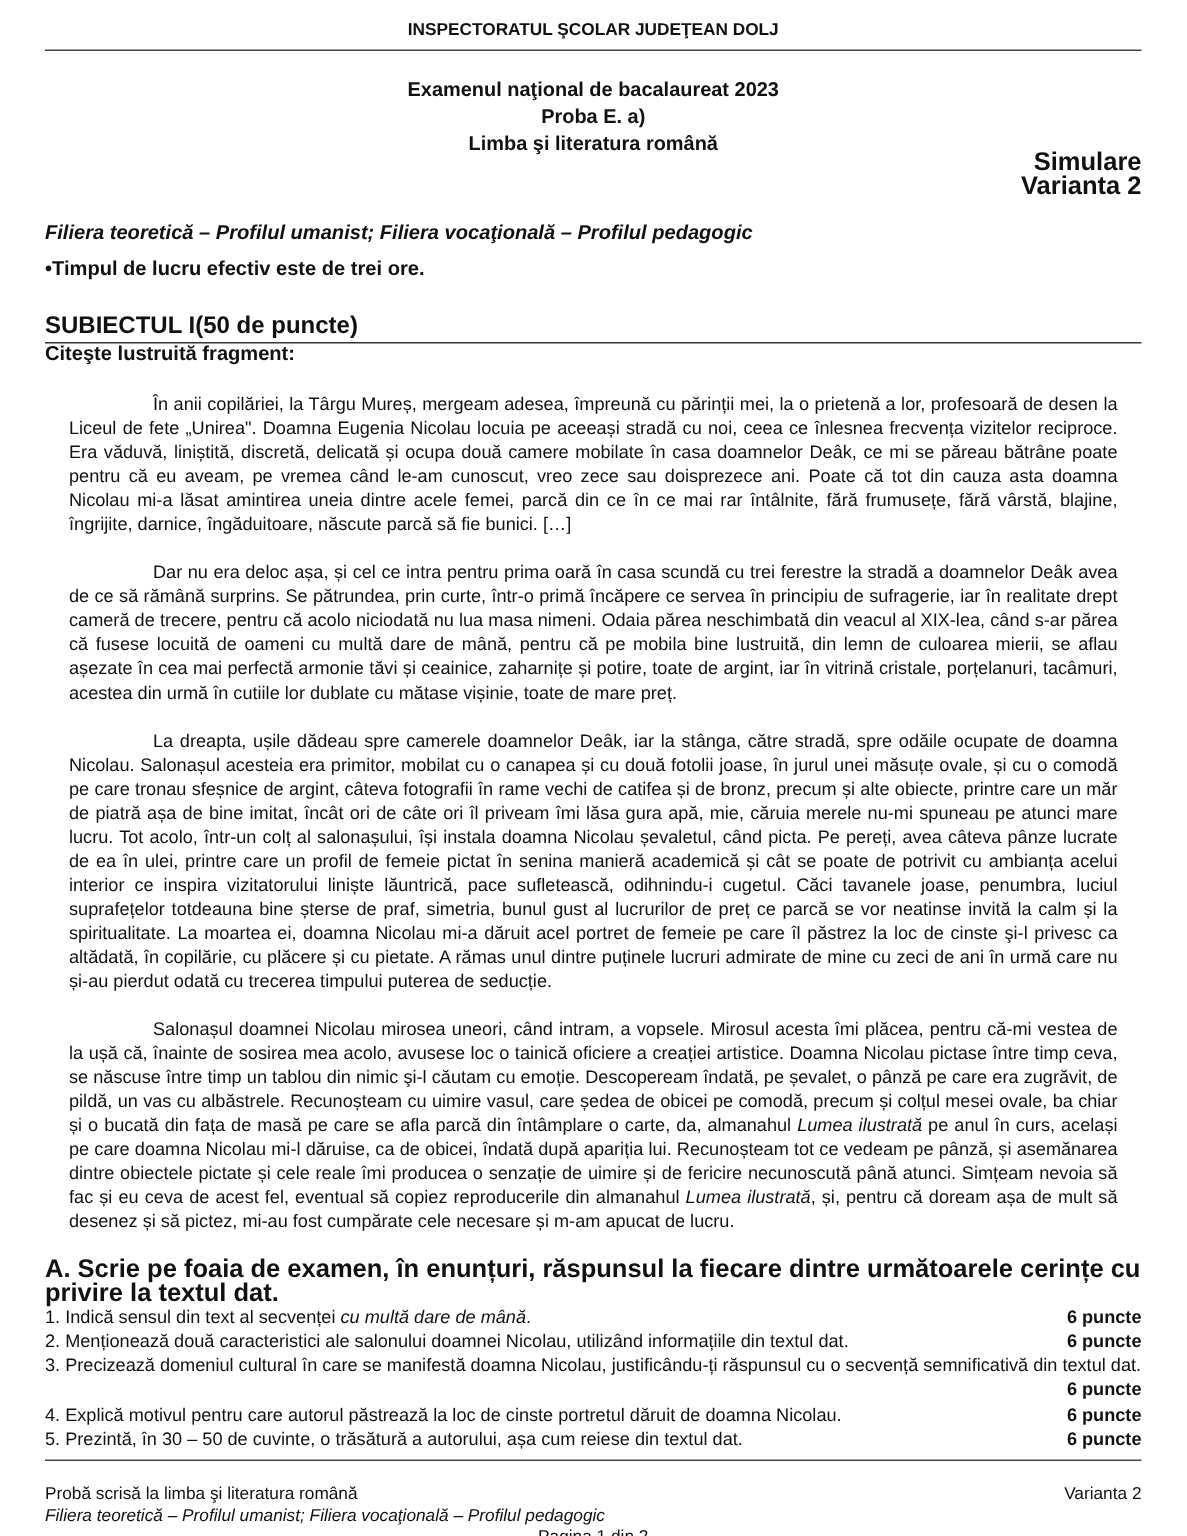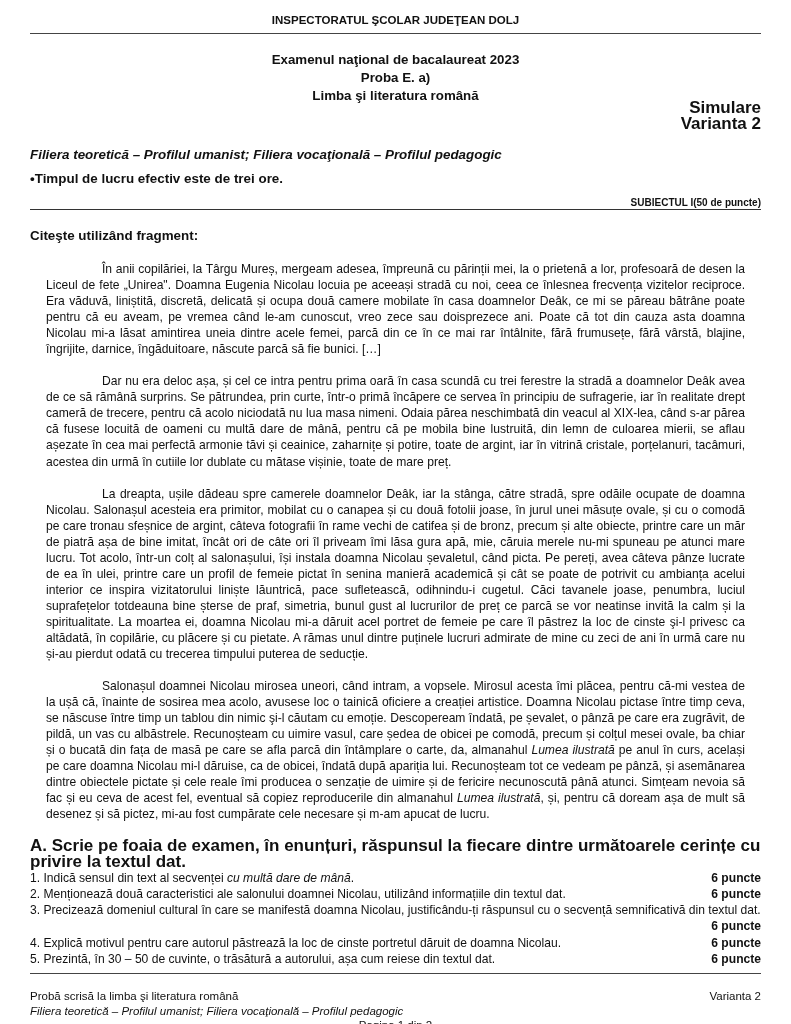--- a/index.html
+++ b/index.html
@@ -9,22 +9,22 @@
   .top-header { position: absolute; left: 30px; width: 731px; top: 14px; text-align: center;
                 font-weight: bold; font-size: 11.5px; letter-spacing: 0px; }
   .top-rule { position: absolute; left: 30px; width: 731px; top: 33px; border-top: 1.3px solid #444; }
   .title-block { position: absolute; left: 30px; width: 731px; top: 51px; text-align: center;
                  font-weight: bold; font-size: 13.3px; line-height: 18px; }
   .right-block { position: absolute; right: 30px; top: 100px; text-align: right;
                  font-weight: bold; font-size: 17px; line-height: 16px; }
   .filiera { position: absolute; left: 30px; top: 147px; font-weight: bold; font-style: italic; font-size: 13.4px; }
   .bullets { position: absolute; left: 30px; top: 170px; font-weight: bold; font-size: 13.4px; line-height: 18px; }
   .bullets div::before { content: "\2022 "; }
-  .subject-row { position: absolute; left: 30px; width: 731px; top: 197px; font-weight: bold; font-size: 10px;
-                 display: flex; justify-content: flex-end; border-bottom: 1.3px solid #333; padding-bottom: 1px; }
+  .subject-row { position: absolute; left: 30px; width: 731px; top: 209px; font-weight: bold; font-size: 16px;
+                 display: flex; justify-content: flex-start; border-bottom: 1.3px solid #333; padding-bottom: 1px; }
   .read-label { position: absolute; left: 30px; top: 228px; font-weight: bold; font-size: 13.4px; }
   .text-body { position: absolute; left: 30px; width: 731px; top: 245px; font-size: 12.1px;
                line-height: 16.05px; text-align: justify; }
   .text-body p { margin: 16px; text-indent: 56px; }
   .attrib { text-align: right; font-size: 12.1px; margin-top: 0; }
   .tasks { position: absolute; left: 30px; width: 731px; top: 838px; font-size: 12.1px; line-height: 16.1px; }
   .tasks .head { font-weight: bold; font-size: 17px; }
   .task { display: flex; justify-content: space-between; }
   .task .pts { font-weight: bold; white-space: nowrap; padding-left: 10px; }
   .task.multi { display: block; }
@@ -58,21 +58,21 @@
 
   <div class="bullets">
     <div>Timpul de lucru efectiv este de trei ore.</div>
   </div>
 
   <div class="subject-row">
     <span>SUBIECTUL I</span>
     <span>(50 de puncte)</span>
   </div>
 
-  <div class="read-label">Citeşte utilizând fragment:</div>
+  <div class="read-label">Citeşte lustruită fragment:</div>
 
   <div class="text-body">
     <p>În anii copilăriei, la Târgu Mureș, mergeam adesea, împreună cu părinții mei, la o prietenă a lor, profesoară de desen la Liceul de fete „Unirea". Doamna Eugenia Nicolau locuia pe aceeași stradă cu noi, ceea ce înlesnea frecvența vizitelor reciproce. Era văduvă, liniștită, discretă, delicată și ocupa două camere mobilate în casa doamnelor Deâk, ce mi se păreau bătrâne poate pentru că eu aveam, pe vremea când le-am cunoscut, vreo zece sau doisprezece ani. Poate că tot din cauza asta doamna Nicolau mi-a lăsat amintirea uneia dintre acele femei, parcă din ce în ce mai rar întâlnite, fără frumusețe, fără vârstă, blajine, îngrijite, darnice, îngăduitoare, născute parcă să fie bunici. […]</p>
     <p>Dar nu era deloc așa, și cel ce intra pentru prima oară în casa scundă cu trei ferestre la stradă a doamnelor Deâk avea de ce să rămână surprins. Se pătrundea, prin curte, într-o primă încăpere ce servea în principiu de sufragerie, iar în realitate drept cameră de trecere, pentru că acolo niciodată nu lua masa nimeni. Odaia părea neschimbată din veacul al XIX-lea, când s-ar părea că fusese locuită de oameni cu multă dare de mână, pentru că pe mobila bine lustruită, din lemn de culoarea mierii, se aflau așezate în cea mai perfectă armonie tăvi și ceainice, zaharnițe și potire, toate de argint, iar în vitrină cristale, porțelanuri, tacâmuri, acestea din urmă în cutiile lor dublate cu mătase vișinie, toate de mare preț.</p>
     <p>La dreapta, ușile dădeau spre camerele doamnelor Deâk, iar la stânga, către stradă, spre odăile ocupate de doamna Nicolau. Salonașul acesteia era primitor, mobilat cu o canapea și cu două fotolii joase, în jurul unei măsuțe ovale, și cu o comodă pe care tronau sfeșnice de argint, câteva fotografii în rame vechi de catifea și de bronz, precum și alte obiecte, printre care un măr de piatră așa de bine imitat, încât ori de câte ori îl priveam îmi lăsa gura apă, mie, căruia merele nu-mi spuneau pe atunci mare lucru. Tot acolo, într-un colț al salonașului, își instala doamna Nicolau șevaletul, când picta. Pe pereți, avea câteva pânze lucrate de ea în ulei, printre care un profil de femeie pictat în senina manieră academică și cât se poate de potrivit cu ambianța acelui interior ce inspira vizitatorului liniște lăuntrică, pace sufletească, odihnindu-i cugetul. Căci tavanele joase, penumbra, luciul suprafețelor totdeauna bine șterse de praf, simetria, bunul gust al lucrurilor de preț ce parcă se vor neatinse invită la calm și la spiritualitate. La moartea ei, doamna Nicolau mi-a dăruit acel portret de femeie pe care îl păstrez la loc de cinste şi-l privesc ca altădată, în copilărie, cu plăcere și cu pietate. A rămas unul dintre puținele lucruri admirate de mine cu zeci de ani în urmă care nu și-au pierdut odată cu trecerea timpului puterea de seducție.</p>
     <p><span>Salonașul doamnei Nicolau mirosea uneori, când intram, a vopsele. Mirosul acesta îmi plăcea, pentru că-mi vestea de la ușă că, înainte de sosirea mea acolo, avusese loc o tainică oficiere a creației artistice. Doamna Nicolau pictase între timp ceva, se născuse între timp un tablou din nimic şi-l căutam cu emoție. Descopeream îndată, pe șevalet, o pânză pe care era zugrăvit, de pildă, un vas cu albăstrele. Recunoșteam cu uimire vasul, care ședea de obicei pe comodă, precum și colțul mesei ovale, ba chiar și o bucată din fața de masă pe care se afla parcă din întâmplare o carte, da, almanahul </span><i>Lumea ilustrată</i><span> pe anul în curs, același pe care doamna Nicolau mi-l dăruise, ca de obicei, îndată după apariția lui. Recunoșteam tot ce vedeam pe pânză, și asemănarea dintre obiectele pictate și cele reale îmi producea o senzație de uimire și de fericire necunoscută până atunci. Simțeam nevoia să fac și eu ceva de acest fel, eventual să copiez reproducerile din almanahul </span><i>Lumea ilustrată</i><span>, și, pentru că doream așa de mult să desenez și să pictez, mi-au fost cumpărate cele necesare și m-am apucat de lucru.</span></p>
   </div>
 
   <div class="tasks">
     <div class="head">A. Scrie pe foaia de examen, în enunțuri, răspunsul la fiecare dintre următoarele cerințe cu privire la textul dat.</div>

